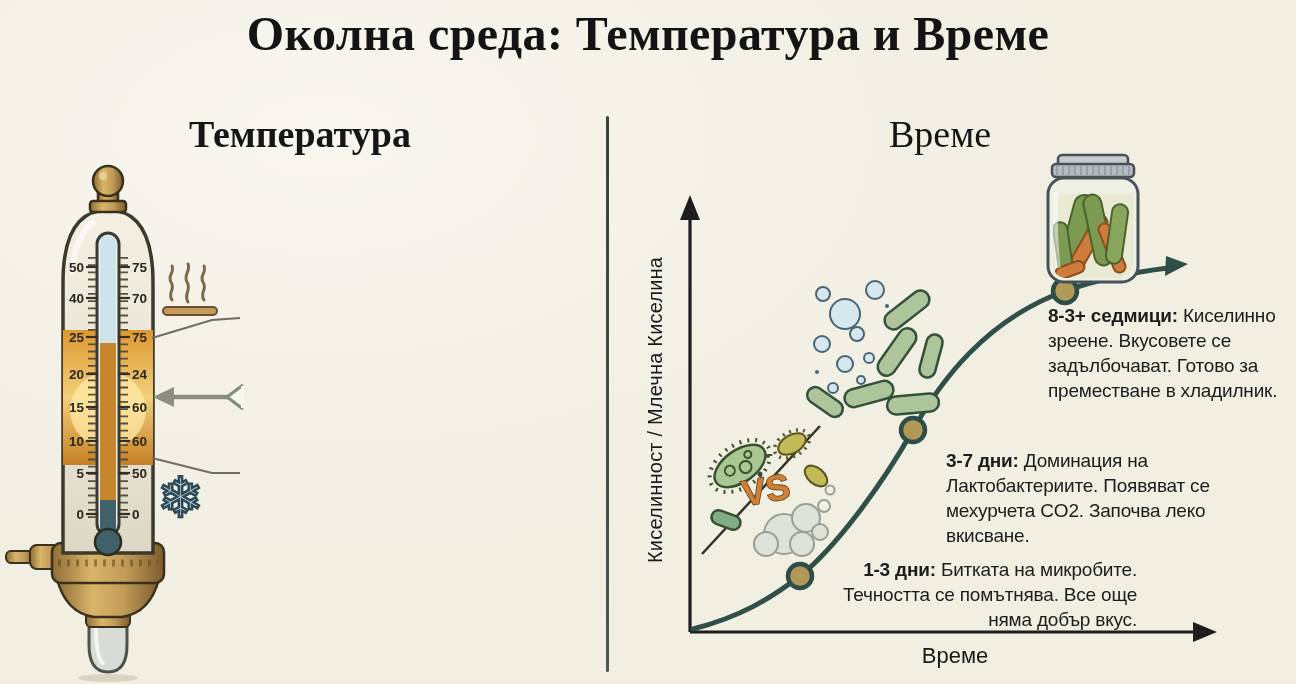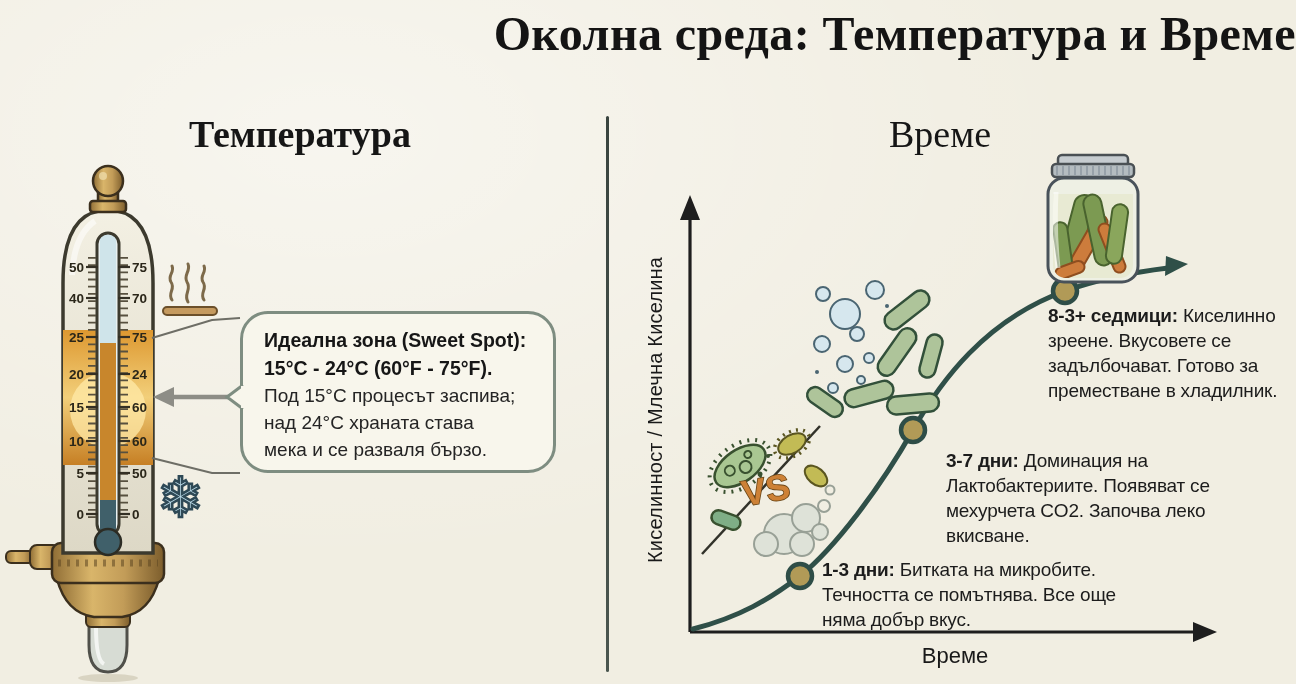--- a/index.html
+++ b/index.html
@@ -1,20 +1,20 @@
 <!DOCTYPE html>
 <html><head>
 <meta charset="utf-8">
 <style>
   html,body{margin:0;padding:0;background:#e8e5da;}
   .stage{position:relative;width:1296px;height:684px;overflow:hidden;
          background:radial-gradient(ellipse at 25% 20%, rgba(255,255,255,.45), rgba(255,255,255,0) 55%),#f1eee2;
          font-family:"Liberation Sans",sans-serif;color:#1c1c1c;}
   .abs{position:absolute;}
-  .title{top:6px;left:0;right:0;text-align:right;
+  .title{top:6px;left:0;right:0;text-align:center;
          font-family:"Liberation Serif",serif;font-weight:700;font-size:48px;color:#141414;letter-spacing:.4px;}
   .subhead{font-family:"Liberation Serif",serif;font-weight:400;font-size:38px;color:#161616;text-align:center;}
   .divider{left:606px;top:116px;width:3px;height:556px;border-radius:2px;
            background:linear-gradient(#39443f,#4b564f);}
   .bubble{left:240px;top:311px;width:316px;height:162px;box-sizing:border-box;
           background:#f8f6ec;border:3px solid #7e8d81;border-radius:28px;
           padding:12px 0 0 21px;}
   .bubble .bl{white-space:nowrap;font-weight:700;font-size:19.5px;line-height:28px;color:#161616;}
   .bubble .rl{white-space:nowrap;font-weight:400;font-size:19px;line-height:27px;color:#242424;}
   .ann{font-size:19px;line-height:25px;color:#1c1c1c;letter-spacing:-0.2px;}
@@ -164,27 +164,20 @@
 
   <svg class="abs" style="left:140px;top:300px;" width="200" height="185" viewBox="0 0 200 185">
     <polyline points="12,38 72,20 100,18" fill="none" stroke="#6e6e66" stroke-width="2"></polyline>
     <polyline points="12,158 72,173 100,173" fill="none" stroke="#6e6e66" stroke-width="2"></polyline>
     <g>
       <line x1="90" y1="97" x2="34" y2="97" stroke="#8d8d86" stroke-width="4.5"></line>
       <polygon points="34,87 34,107 13,97" fill="#8d8d86"></polygon>
     </g>
   </svg>
 
-  <div class="abs bubble">
-    <div class="bl">Идеална зона (Sweet Spot):</div>
-    <div class="bl">15°C - 24°C (60°F - 75°F).</div>
-    <div class="rl">Под 15°C процесът заспива;</div>
-    <div class="rl">над 24°C храната става</div>
-    <div class="rl">мека и се разваля бързо.</div>
-  </div>
   <svg class="abs" style="left:224px;top:383px;" width="20" height="28" viewBox="0 0 20 28">
     <path d="M19,2 L3,14 L19,26" fill="#f8f6ec" stroke="#7e8d81" stroke-width="3"></path>
     <rect x="17" y="3" width="3" height="22" fill="#f8f6ec"></rect>
   </svg>
 
   <svg class="abs" style="left:640px;top:180px;" width="600" height="475" viewBox="0 0 600 475">
 
     <g>
       <line x1="50" y1="452" x2="50" y2="34" stroke="#1e1e1e" stroke-width="3.2"></line>
       <polygon points="50,15 40,40 60,40" fill="#1e1e1e"></polygon>
@@ -312,21 +305,21 @@
             <rect x="-7" y="-26" width="14" height="52" rx="7" fill="#7c9a52" stroke="#49632e"></rect>
           </g>
         <g transform="translate(38,118) rotate(70)">
             <rect x="-6" y="-15" width="12" height="30" rx="6" fill="#cd7c3c" stroke="#8f4e1f"></rect>
           </g>
       </g>
     </g>
     <path d="M24,40 Q22,80 26,116" stroke="#ffffff" stroke-width="5" fill="none" opacity=".55"></path>
   </svg>
 
-  <div class="abs ann" style="left:822px;top:557px;width:315px;">
+  <div class="abs ann" style="left:822px;top:557px;width:315px;text-align:right;">
     <b>1-3 дни:</b>
     <span>Битката на микробите. Течността се помътнява. Все още няма добър вкус.</span>
   </div>
   <div class="abs ann" style="left:926px;top:448px;width:332px;margin-left:20px;">
     <b>3-7 дни:</b>
     <span>Доминация на Лактобактериите. Появяват се мехурчета CO2. Започва леко вкисване.</span>
   </div>
   <div class="abs ann" style="left:1048px;top:303px;width:250px;">
     <b>8-3+ седмици:</b>
     <span>Киселинно зреене. Вкусовете се задълбочават. Готово за преместване в хладилник.</span>

